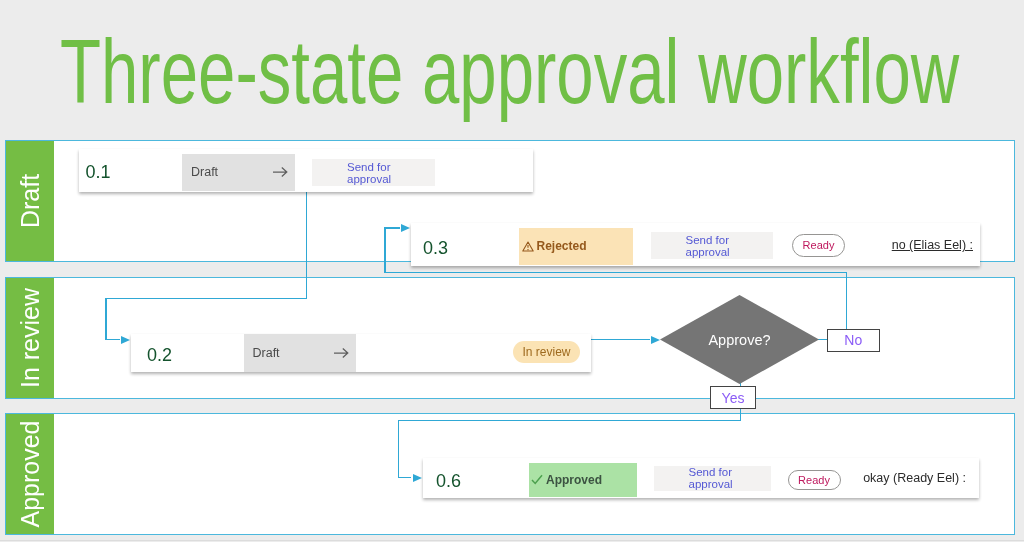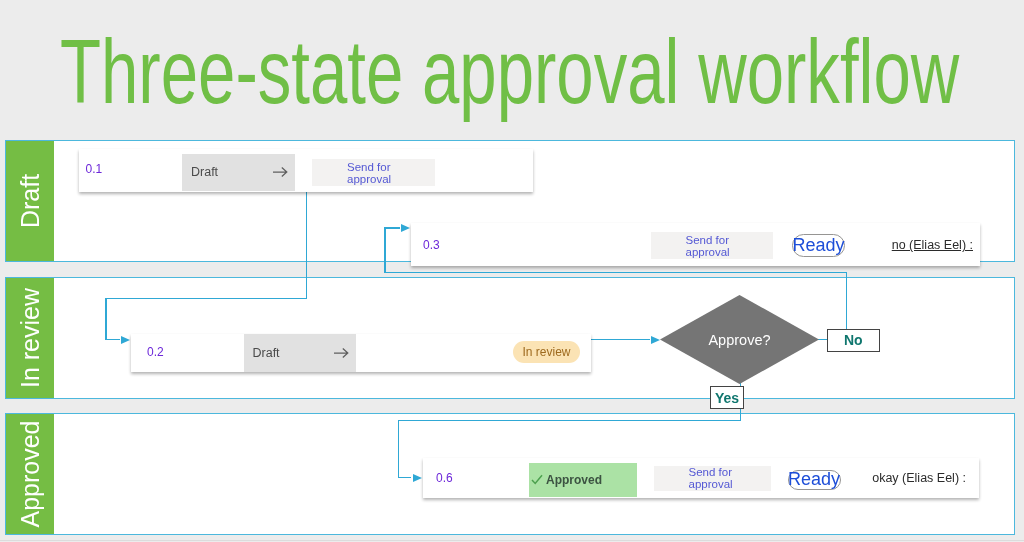--- a/index.html
+++ b/index.html
@@ -12,39 +12,39 @@
        color:#70bf46; white-space:nowrap;
        transform:scaleX(0.746); transform-origin:0 0; }
   .lane { position:absolute; left:5px; width:1010px; border:1.6px solid #4cb8dd;
           background:#ffffff; }
   .lanelabel { position:absolute; left:0; top:0; bottom:0; width:48px; background:#75bd44; }
   .lanelabel span { position:absolute; left:50%; top:50%;
       transform:translate(-50%,-50%) rotate(-90deg); color:#ffffff;
       font-size:25px; font-weight:400; white-space:nowrap; letter-spacing:0; }
   .card { position:absolute; background:#ffffff;
           box-shadow:0 2px 3px rgba(0,0,0,0.3); }
-  .ver { position:absolute; font-size:12px; color:#6d28d9; }
+  .ver { position:absolute; font-size:18px; color:#14532d; }
   .greybox { position:absolute; background:#e1e1e1; color:#4a4a4a; font-size:12.5px; }
   .gb-label { position:absolute; left:9px; top:50%; transform:translateY(-50%); }
   .gb-arrow { position:absolute; right:7px; top:50%; transform:translateY(-50%); }
   .btn { position:absolute; background:#f3f2f1; color:#5458d4; font-size:11.5px;
          display:flex; align-items:center; justify-content:center;padding-left:35px; }
   .status { position:absolute; font-size:12px; font-weight:700;
             display:flex; align-items:center; }
   .pill { position:absolute; border-radius:50px; font-size:12px;
           display:flex; align-items:center; justify-content:center; }
-  .ready { background:#ffffff; border:1.3px solid #969593; color:#1d4ed8;
-           font-weight:400; font-size:18px; }
+  .ready { background:#ffffff; border:1.3px solid #969593; color:#be185d;
+           font-weight:400; font-size:11px; }
   .comment { position:absolute; font-size:12.5px; color:#2b2b2b; white-space:nowrap; }
   .conn { position:absolute; background:#2fa8d5; }
   .arrowR { position:absolute; width:0; height:0;
             border-top:4px solid transparent; border-bottom:4px solid transparent;
             border-left:9.5px solid #2fa8d5; }
   .nb { position:absolute; background:#ffffff; border:1.8px solid #434343;
-        color:#0f766e; font-size:14px; font-weight:700;
+        color:#8b5cf6; font-size:14px; font-weight:400;
         display:flex; align-items:center; justify-content:center; }
 </style>
 </head>
 <body>
 <div id="stage">
   <h1>Three-state approval workflow</h1>
 
   <div class="lane" style="top:140px; height:122px;">
     <div class="lanelabel">
         <span>Draft</span>
@@ -92,20 +92,27 @@
       <span class="gb-label">Draft</span>
       <svg class="gb-arrow" width="16" height="11" viewBox="0 0 16 11">
         <path d="M1 5.5 H14.5 M9.8 1 L14.8 5.5 L9.8 10" stroke="#5f5f5f" stroke-width="1.25" fill="none"></path>
       </svg>
     </div>
     <div class="btn" style="left:233.5px; top:10px; width:122.5px; height:27px;">Send for approval</div>
   </div>
 
   <div class="card" style="left:411px; top:223px; width:569px; height:43px;">
     <div class="ver" style="left:12px; top:15px;">0.3</div>
+    <div class="status" style="left:108px; top:5px; width:114px; height:36.5px; background:#fbe3b6; color:#95591c;">
+      <svg style="margin-left:2.5px;" width="12" height="11" viewBox="0 0 12 11">
+        <path d="M6 1 L11.2 10 H0.8 Z" stroke="#95591c" stroke-width="1.1" fill="none" stroke-linejoin="round"></path>
+        <path d="M6 4 V6.8 M6 8 V9.2" stroke="#95591c" stroke-width="1.1" fill="none"></path>
+      </svg>
+      <span style="margin-left:3px;">Rejected</span>
+    </div>
     <div class="btn" style="left:239.5px; top:9px; width:122.5px; height:27px;">Send for approval</div>
     <div class="pill ready" style="left:381px; top:10.5px; width:53px; height:23px;">Ready</div>
     <div class="comment" style="right:7px; top:15px;text-decoration:underline;">no (Elias Eel) :</div>
   </div>
 
   <div class="card" style="left:130.5px; top:334px; width:460.5px; height:37.5px;">
     <div class="ver" style="left:16.5px; top:11px;">0.2</div>
     <div class="greybox" style="left:113px; top:0px; width:112px; height:37.5px;">
       <span class="gb-label">Draft</span>
       <svg class="gb-arrow" width="16" height="11" viewBox="0 0 16 11">
@@ -114,29 +121,29 @@
     </div>
     <div class="pill" style="left:382.5px; top:7px; width:67px; height:22px; background:#fbe3b4; color:#9e6a1e; font-weight:400;">In review</div>
   </div>
 
   <svg class="abs" style="left:660px; top:295px;" width="159" height="89" viewBox="0 0 159 89">
     <polygon points="79.5,0 159,44.5 79.5,89 0,44.5" fill="#757575"></polygon>
     <text x="79.5" y="50" text-anchor="middle" fill="#ffffff" font-family="Liberation Sans, sans-serif" font-size="14.5">Approve?</text>
   </svg>
 
   <div class="nb" style="left:827px; top:328.5px; width:52.5px; height:23px;">No</div>
-  <div class="nb" style="left:710px; top:386px; width:34px; height:23px;">Yes</div>
+  <div class="nb" style="left:710px; top:386px; width:46px; height:23px;">Yes</div>
 
   <div class="card" style="left:423px; top:458px; width:556px; height:39.5px;">
     <div class="ver" style="left:13px; top:13px;">0.6</div>
     <div class="status" style="left:105.5px; top:4.5px; width:108.5px; height:34px; background:#abe2a5; color:#3c5342;">
       <svg style="margin-left:2.5px;" width="12" height="11" viewBox="0 0 12 11">
         <path d="M1 6 L4.2 9.4 L11 1.2" stroke="#4ca04e" stroke-width="1.5" fill="none"></path>
       </svg>
       <span style="margin-left:3px;">Approved</span>
     </div>
     <div class="btn" style="left:230.5px; top:8px; width:117px; height:24.5px;">Send for approval</div>
     <div class="pill ready" style="left:364.5px; top:11.5px; width:53px; height:20px;">Ready</div>
-    <div class="comment" style="right:13px; top:13px;">okay (Elias Eel) :</div>
+    <div class="comment" style="right:13px; top:13px;">okay (Ready Eel) :</div>
   </div>
 
   <div class="abs" style="left:0; top:540px; width:1024px; height:1px; background:#dcdcdc;"></div>
 </div>
 
 </body></html>

